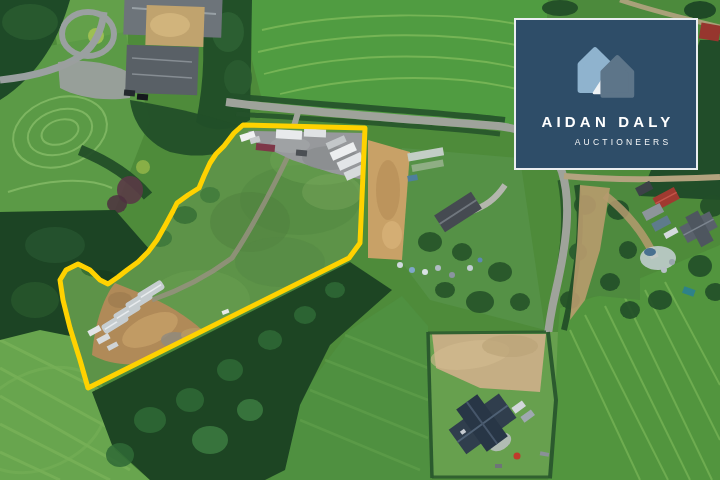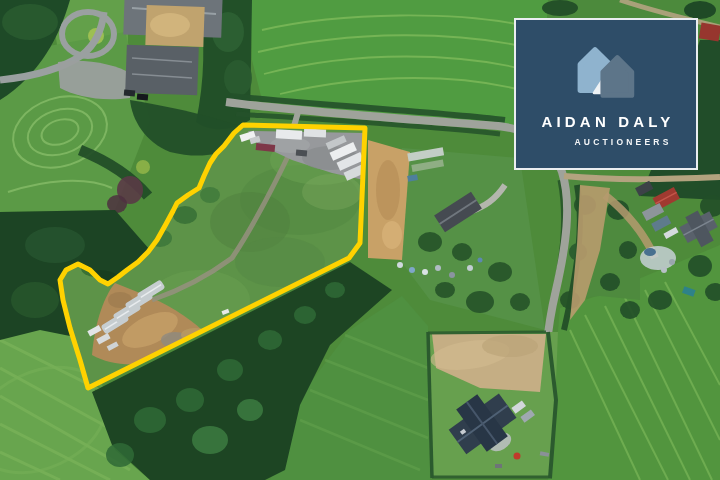--- a/index.html
+++ b/index.html
@@ -17,21 +17,21 @@
     border:2px solid var(--badge-border,rgba(255,255,255,.9));
     display:flex;flex-direction:column;align-items:center;
     padding-top:17px;
   }
   .badge-logo{width:64px;height:66px;}
   .badge-title{
     color:var(--badge-text,#fff);font-weight:bold;font-size:15px;
     letter-spacing:4.2px;padding-left:4px;margin-top:10px;white-space:nowrap;
   }
   .badge-subtitle{
-    color:var(--badge-text,#fff);font-weight:bold;font-size:8.5px;
+    color:var(--badge-text,#fff);font-weight:normal;font-size:8.5px;
     letter-spacing:3.2px;padding-left:3px;margin-top:7px;white-space:nowrap;opacity:.95;margin-left:31px;
   }
   
   .watermark{
     position:absolute;right:8px;bottom:9px;
     display:flex;align-items:center;gap:3px;
     color:var(--watermark-color,rgba(255,255,255,.55));
     font-weight:bold;font-size:17px;letter-spacing:.5px;
   }
   .watermark svg{width:16px;height:17px;display:block;}

